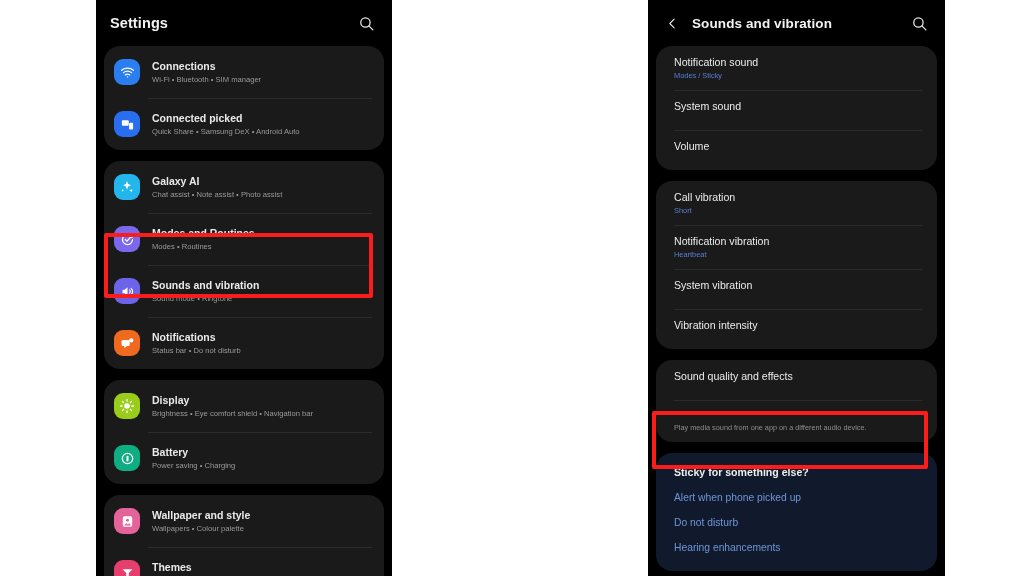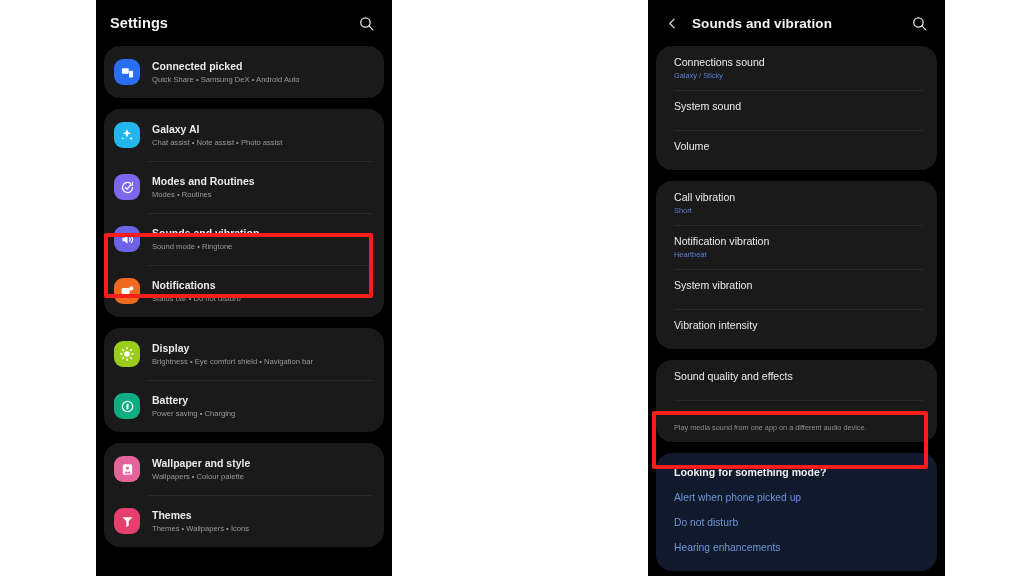--- a/index.html
+++ b/index.html
@@ -173,20 +173,34 @@
       <div class="hdr-spacer"></div>
       <div class="icon-btn">
         <svg width="17" height="17" viewBox="0 0 24 24" fill="none" stroke="#e8e8e8" stroke-width="1.8">
           <circle cx="10.5" cy="10.5" r="6.6"></circle>
             <line x1="15.4" y1="15.4" x2="21" y2="21" stroke-linecap="round"></line>
         </svg>
       </div>
     </div>
     <div class="body" id="left-body">
         <div class="card">
+          <div class="row">
+            <div class="row-ico" style="background: rgb(42, 126, 240);">
+              <svg width="15" height="15" viewBox="0 0 24 24" fill="none" stroke="#ffffff" stroke-width="2" stroke-linecap="round" stroke-linejoin="round">
+                <path d="M2.5 8.5a15 15 0 0 1 19 0"></path>
+                <path d="M5.5 12.2a10.5 10.5 0 0 1 13 0"></path>
+                <path d="M8.6 15.8a6 6 0 0 1 6.8 0"></path>
+                <circle cx="12" cy="19" r="1.1" fill="#fff" stroke="none"></circle>
+              </svg>
+            </div>
+            <div class="row-txt">
+              <div class="row-title">Connections</div>
+              <div class="row-sub">Wi-Fi  •  Bluetooth  •  SIM manager</div>
+            </div>
+          </div>
           <div class="row">
             <div class="row-ico" style="background: rgb(42, 110, 240);">
               <svg width="15" height="15" viewBox="0 0 24 24">
                 <rect x="3" y="5" width="11" height="9" rx="1.6" fill="#fff"></rect>
                 <rect x="14.5" y="9" width="6.5" height="11" rx="1.6" fill="#fff"></rect>
               </svg>
             </div>
             <div class="row-txt">
               <div class="row-title">Connected picked</div>
               <div class="row-sub">Quick Share  •  Samsung DeX  •  Android Auto</div>
@@ -323,22 +337,22 @@
       <div class="icon-btn">
         <svg width="17" height="17" viewBox="0 0 24 24" fill="none" stroke="#e8e8e8" stroke-width="1.8">
           <circle cx="10.5" cy="10.5" r="6.6"></circle>
             <line x1="15.4" y1="15.4" x2="21" y2="21" stroke-linecap="round"></line>
         </svg>
       </div>
     </div>
     <div class="body" id="right-body">
         <div class="card">
           <div class="prow">
-            <div class="prow-title">Connections sound</div>
-            <div class="prow-sub">Galaxy / Sticky</div>
+            <div class="prow-title">Notification sound</div>
+            <div class="prow-sub">Modes / Sticky</div>
           </div>
           <div class="prow">
             <div class="prow-title">System sound</div>
           </div>
           <div class="prow">
             <div class="prow-title">Volume</div>
           </div>
         </div>
         <div class="card">
           <div class="prow">
@@ -358,21 +372,21 @@
         </div>
         <div class="card">
           <div class="prow">
             <div class="prow-title">Sound quality and effects</div>
           </div>
           <div class="prow">
             <div class="prow-desc">Play media sound from one app on a different audio device.</div>
           </div>
         </div>
         <div class="card-blue">
-          <div class="lfe-title">Looking for something mode?</div>
+          <div class="lfe-title">Sticky for something else?</div>
           <div class="lfe-link">Alert when phone picked up</div>
           <div class="lfe-link">Do not disturb</div>
           <div class="lfe-link">Hearing enhancements</div>
         </div>
       </div>
   </div>
 
   <div class="hl" id="hl-left" style="border-color: rgb(251, 28, 28);"></div>
   <div class="hl" id="hl-right" style="border-color: rgb(251, 28, 28);"></div>
 

